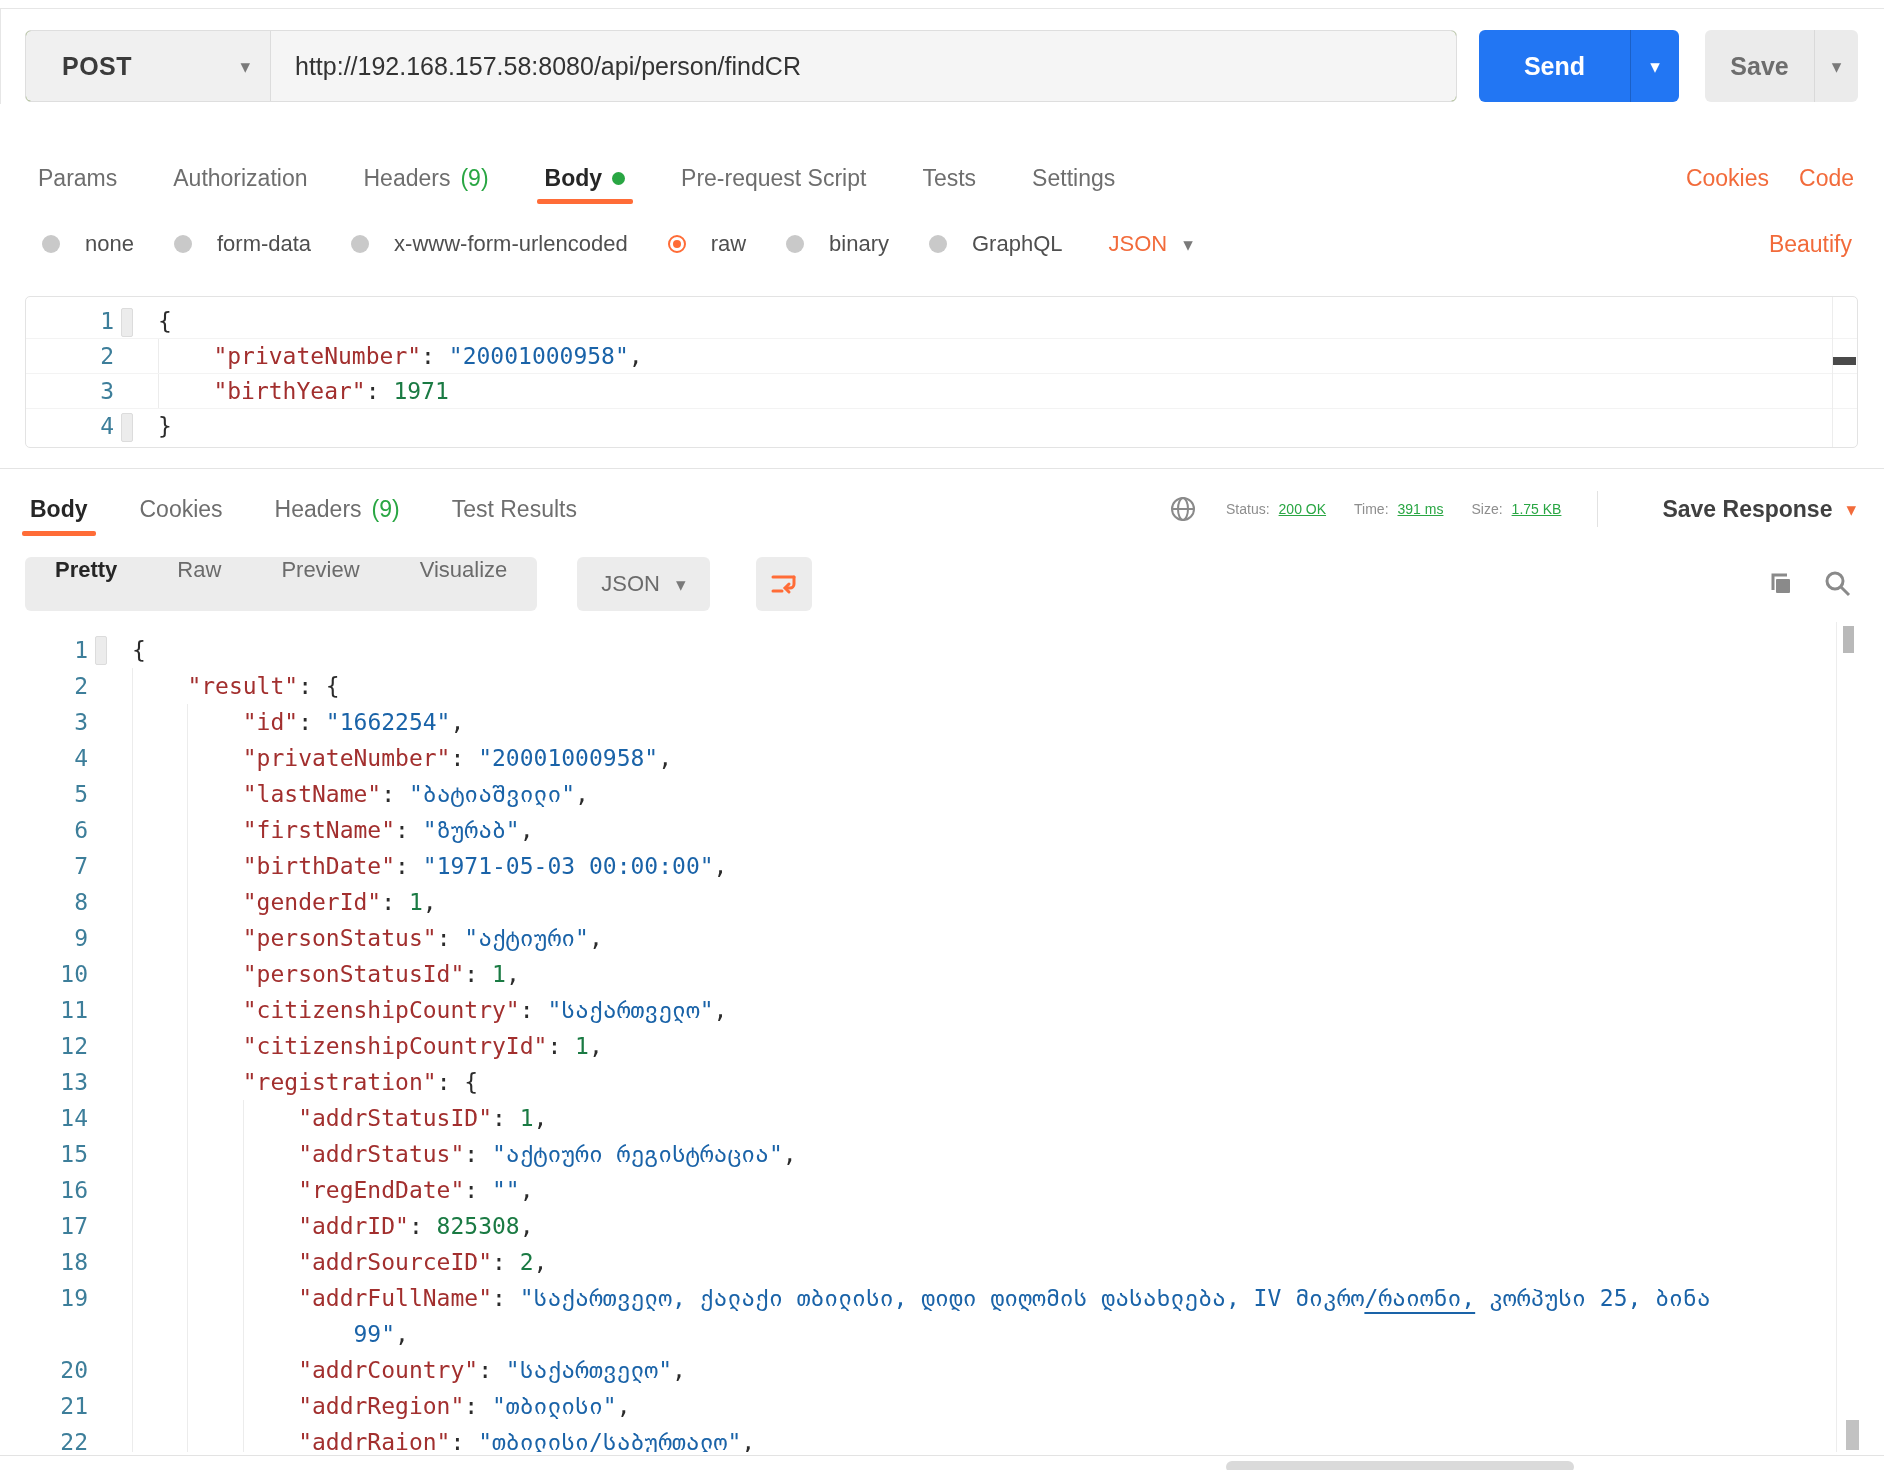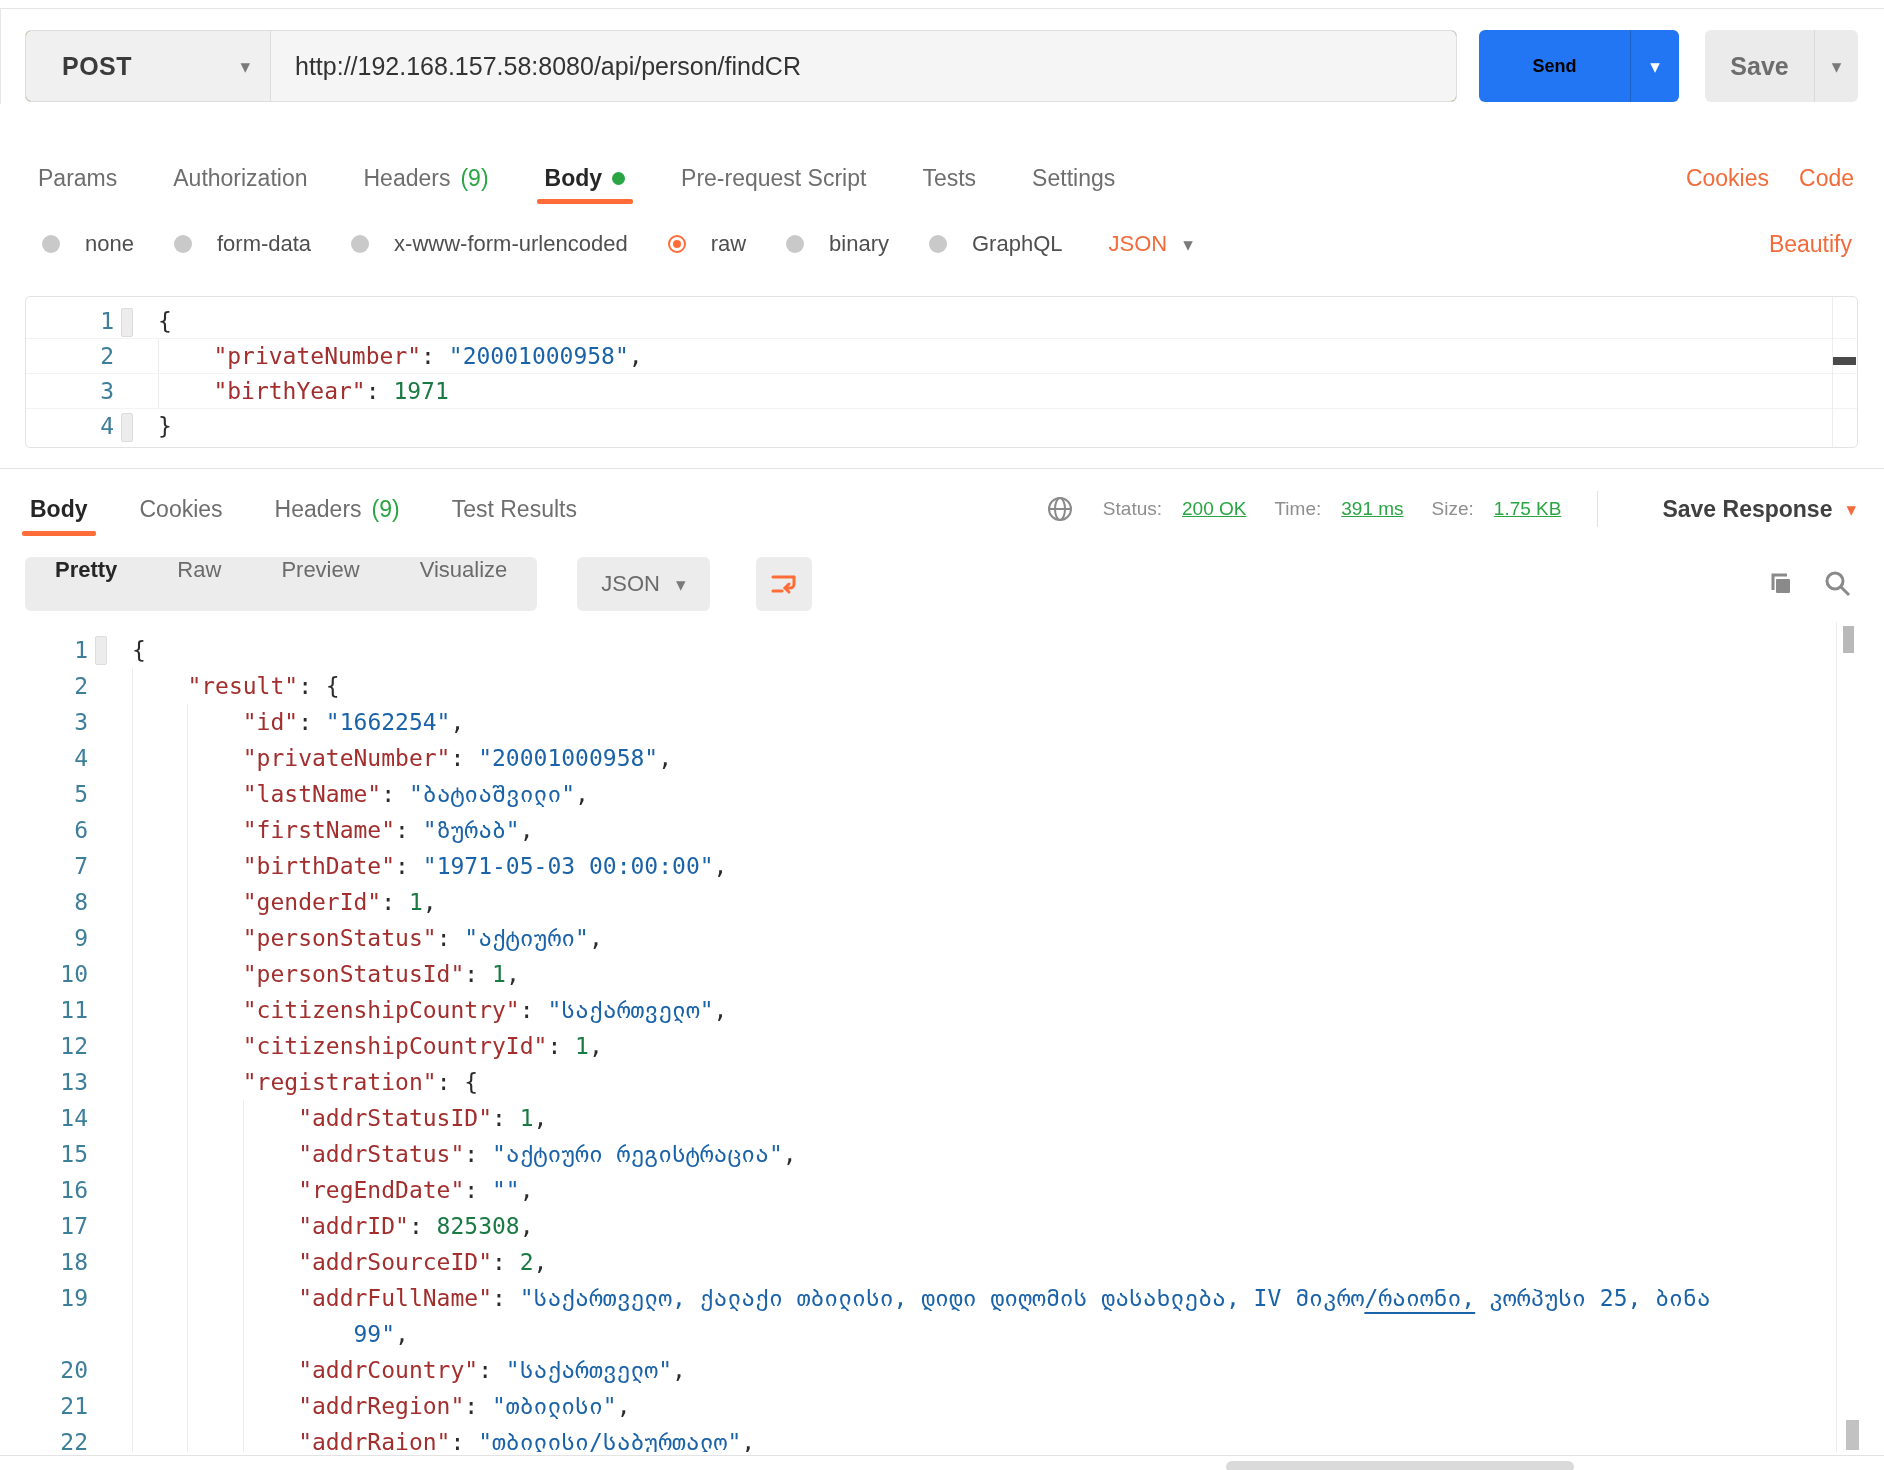--- a/index.html
+++ b/index.html
@@ -14,21 +14,21 @@
   .url-row { position:absolute; top:30px; left:25px; right:26px; height:72px; display:flex; align-items:stretch; }
   .method-url { flex:1; display:flex; border:1px solid #dedede; border-radius:6px; background:#4d7c0f; overflow:hidden;justify-content:flex-end; }
   .method-box { width:245px; display:flex; align-items:center; justify-content:space-between;
     padding:0 20px 0 36px; background:#f0f0f0; border-right:1px solid #dcdcdc; cursor:pointer; }
   .method-label { font-size:25px; font-weight:700; color:#3b3b3b; letter-spacing:.5px; }
   .caret { color:#7a7a7a; font-size:19px; line-height:1; }
   .url-box { flex:1; display:flex; align-items:center; padding:0 24px; background:#f5f5f5; }
   .url-text { font-size:25px; color:#333; }
   .send-btn { margin-left:22px; width:200px; border-radius:6px; background:#2276F3; display:flex; overflow:hidden; cursor:pointer; }
   .send-main { flex:1; display:flex; align-items:center; justify-content:center;
-    color:#000000; font-size:18px; font-weight:700; }
+    color:#ffffff; font-size:25px; font-weight:700; }
   .send-caret { width:49px; display:flex; align-items:center; justify-content:center;
     border-left:1px solid rgba(0,0,0,.18); color:#fff; font-size:18px; }
   .save-btn { margin-left:26px; width:153px; border-radius:6px; background:#ebebeb; display:flex; overflow:hidden; cursor:pointer; }
   .save-main { flex:1; display:flex; align-items:center; justify-content:center;
     color:#6d6d6d; font-size:25px; font-weight:700; }
   .save-caret { width:44px; display:flex; align-items:center; justify-content:center;
     border-left:1px solid #d9d9d9; color:#8a8a8a; font-size:17px; }
 
   
   .req-tabs { position:absolute; top:152px; left:38px; right:30px; height:52px; display:flex; align-items:center; gap:56px; }
@@ -74,21 +74,21 @@
   #req-code .iguide { height:34px; }
   #req-code .crow + .crow { border-top:1px solid #f3f3f3; }
   .req-track { position:absolute; top:0; bottom:0; right:24px; width:1px; background:#ededed; }
   .req-ann { position:absolute; top:60px; right:1px; width:23px; height:8px; background:#4a4a4a; }
 
   .divider1 { position:absolute; top:468px; left:0; right:0; height:1px; background:#e4e4e4; }
 
   
   .resp-tabs { position:absolute; top:482px; left:30px; right:28px; height:54px; display:flex; align-items:center; gap:52px; }
   .meta-right { margin-left:auto; display:flex; align-items:center; gap:14px; }
-  .meta-pair { display:flex; gap:20px; font-size:19px; margin-left:14px; }
+  .meta-pair { display:flex; gap:9px; font-size:14px; margin-left:14px; }
   .meta-label { color:#8e8e8e; }
   .meta-value { color:#29A643;text-decoration:underline; }
   .meta-div { width:1px; height:36px; background:#e2e2e2; margin:0 14px 0 22px; }
   .save-resp { display:flex; align-items:center; gap:14px; cursor:pointer; }
   .save-resp span.txt { color:#404040; font-size:23px; font-weight:700;margin-left:36px; }
   .save-resp .caret { color:#F26B3B; }
 
   
   .resp-toolbar { position:absolute; top:556px; left:25px; right:30px; height:56px; display:flex; align-items:center; }
   .segmented { display:flex; height:54px; background:#ececec; border-radius:6px; align-items:flex-start; }

